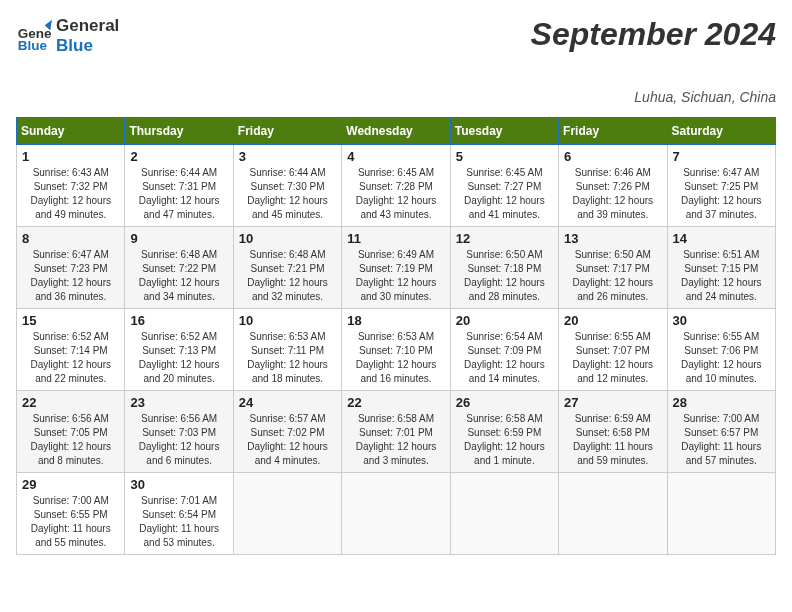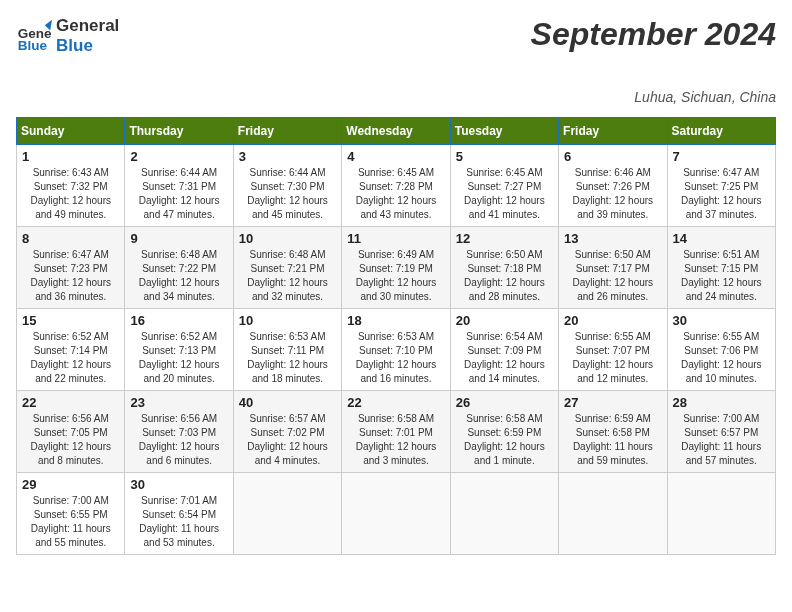--- a/index.html
+++ b/index.html
@@ -208,21 +208,21 @@
       <tr>
         <td>
           <span class="day-number">22</span>
           <div class="day-info">Sunrise: 6:56 AM<br>Sunset: 7:05 PM<br>Daylight: 12 hours and 8 minutes.</div>
         </td>
         <td>
           <span class="day-number">23</span>
           <div class="day-info">Sunrise: 6:56 AM<br>Sunset: 7:03 PM<br>Daylight: 12 hours and 6 minutes.</div>
         </td>
         <td>
-          <span class="day-number">40</span>
+          <span class="day-number">24</span>
           <div class="day-info">Sunrise: 6:57 AM<br>Sunset: 7:02 PM<br>Daylight: 12 hours and 4 minutes.</div>
         </td>
         <td>
           <span class="day-number">22</span>
           <div class="day-info">Sunrise: 6:58 AM<br>Sunset: 7:01 PM<br>Daylight: 12 hours and 3 minutes.</div>
         </td>
         <td>
           <span class="day-number">26</span>
           <div class="day-info">Sunrise: 6:58 AM<br>Sunset: 6:59 PM<br>Daylight: 12 hours and 1 minute.</div>
         </td>

